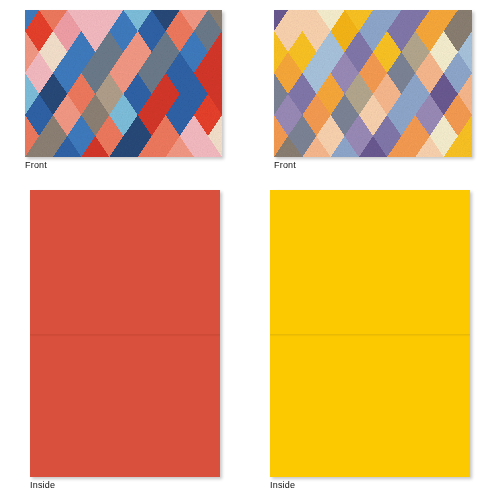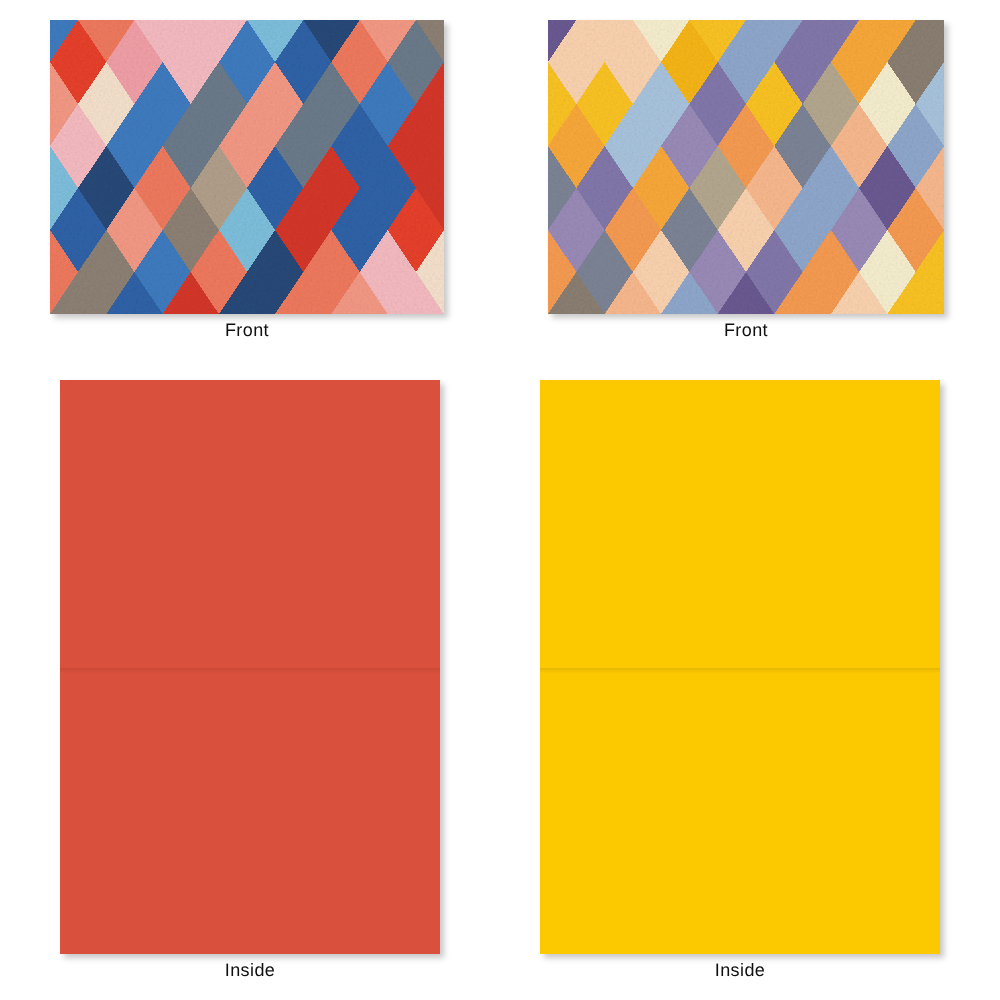--- a/index.html
+++ b/index.html
@@ -39,21 +39,21 @@
   }
   .fold {
     position: absolute;
     left: 0;
     width: 100%;
     height: 1px;
   }
   .caption {
     position: absolute;
     width: 100%;
-    text-align: center;
+    text-align: left;
     font-size: 9px;
     color: #101010;
     letter-spacing: 0.2px;
     line-height: 11px;
     font-family: "Liberation Sans", sans-serif;
   }
 </style>
 </head>
 <body style="width: 500px; height: 500px; background: rgb(255, 255, 255);">
 

